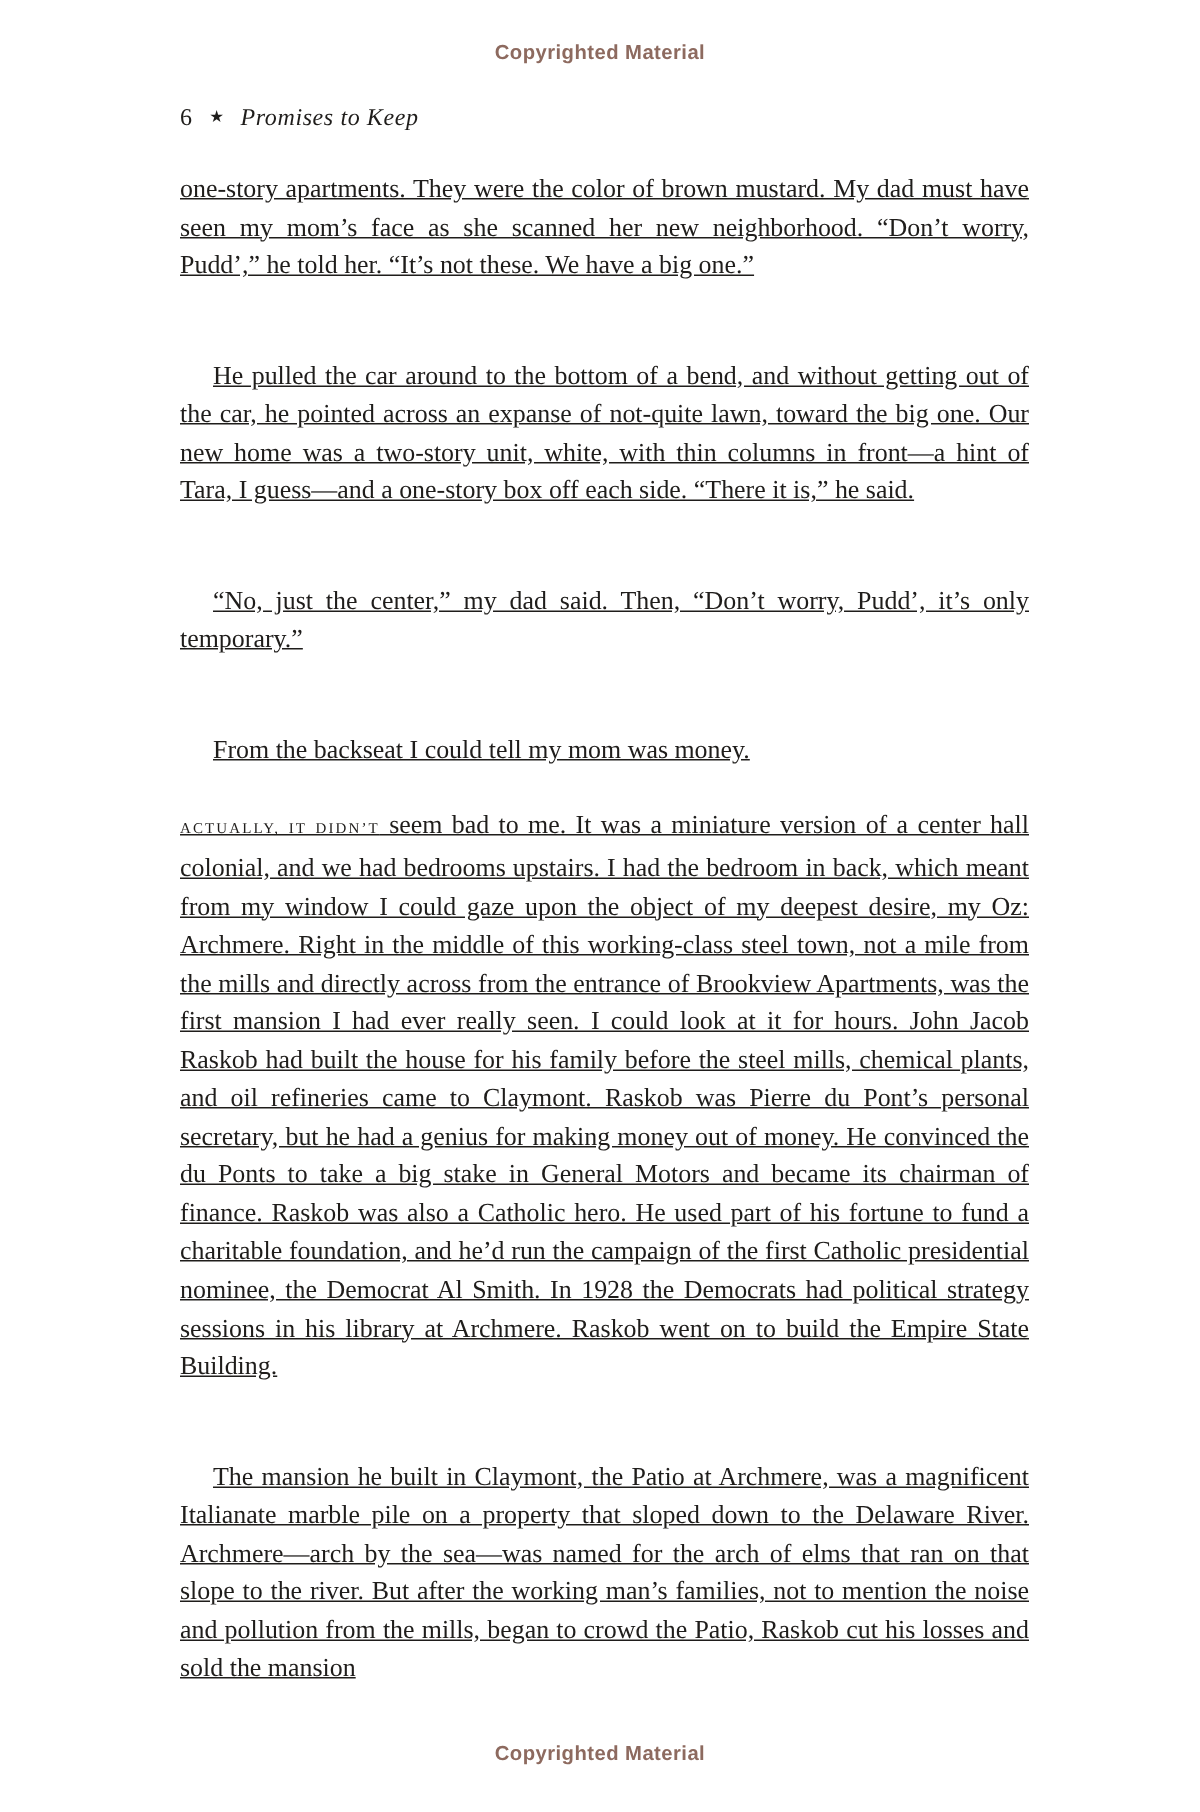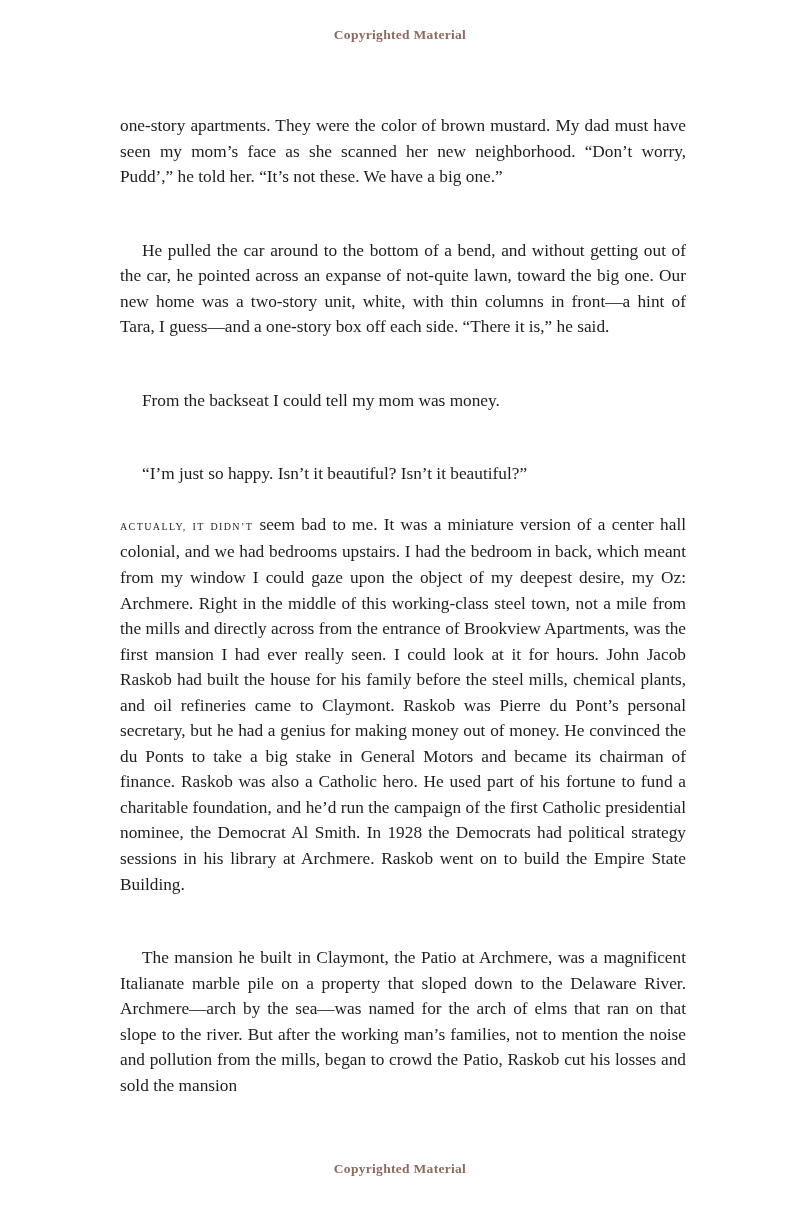--- a/index.html
+++ b/index.html
@@ -14,21 +14,21 @@
     background: #ffffff;
     overflow: hidden;
     font-family: "Liberation Serif", serif;
     color: #1f1d1b;
   }
   .notice {
     position: absolute;
     left: 0;
     width: 100%;
     text-align: center;
-    font-family: Liberation Serif, serif;
+    font-family: Liberation Sans, sans-serif;
     font-size: 13.5px;
     font-weight: bold;
     letter-spacing: 0.3px;
   }
   .notice-top { top: 27px; }
   .notice-bottom { top: 1161px; }
   .running-header {
     position: absolute;
     top: 70px;
     left: 120px;
@@ -48,44 +48,48 @@
   }
   .body-text {
     position: absolute;
     top: 113px;
     left: 120px;
     width: 566px;
     font-size: 17.3px;
     line-height: 25.55px;
     text-align: justify;
     color: #1f1d1b;
+    text-decoration: underline;
   }
   .body-text p {
     margin: 0;
     padding: 0;
   }
   .body-text p.indent { text-indent: 22px; margin-top: 48px; }
   .body-text p.section-start { margin-top: 25px; }
   .smallcaps {
     font-size: 10px;
     letter-spacing: 1.4px;
   }
 </style>
 </head>
 <body>
 
 <div class="page">
 
   <div class="notice notice-top" style="color: rgb(141, 106, 95);">Copyrighted Material</div>
 
+  <div class="running-header">
+    <span class="pagenum">6</span><span class="star">★</span><span class="book-title">Promises to Keep</span>
+  </div>
 
   <div class="body-text">
       <p>one-story apartments. They were the color of brown mustard. My dad must have seen my mom’s face as she scanned her new neighborhood. “Don’t worry, Pudd’,” he told her. “It’s not these. We have a big one.”</p>
       <p class="indent">He pulled the car around to the bottom of a bend, and without getting out of the car, he pointed across an expanse of not-quite lawn, toward the big one. Our new home was a two-story unit, white, with thin columns in front—a hint of Tara, I guess—and a one-story box off each side. “There it is,” he said.</p>
+      <p class="indent">“No, just the center,” my dad said. Then, “Don’t worry, Pudd’, it’s only temporary.”</p>
       <p class="indent">From the backseat I could tell my mom was money.</p>
-      <p class="indent">“I’m just so happy. Isn’t it beautiful? Isn’t it beautiful?”</p>
       <p class="section-start"><span class="smallcaps">ACTUALLY, IT DIDN’T</span> seem bad to me. It was a miniature version of a center hall colonial, and we had bedrooms upstairs. I had the bedroom in back, which meant from my window I could gaze upon the object of my deepest desire, my Oz: Archmere. Right in the middle of this working-class steel town, not a mile from the mills and directly across from the entrance of Brookview Apartments, was the first mansion I had ever really seen. I could look at it for hours. John Jacob Raskob had built the house for his family before the steel mills, chemical plants, and oil refineries came to Claymont. Raskob was Pierre du Pont’s personal secretary, but he had a genius for making money out of money. He convinced the du Ponts to take a big stake in General Motors and became its chairman of finance. Raskob was also a Catholic hero. He used part of his fortune to fund a charitable foundation, and he’d run the campaign of the first Catholic presidential nominee, the Democrat Al Smith. In 1928 the Democrats had political strategy sessions in his library at Archmere. Raskob went on to build the Empire State Building.</p>
       <p class="indent">The mansion he built in Claymont, the Patio at Archmere, was a magnificent Italianate marble pile on a property that sloped down to the Delaware River. Archmere—arch by the sea—was named for the arch of elms that ran on that slope to the river. But after the working man’s families, not to mention the noise and pollution from the mills, began to crowd the Patio, Raskob cut his losses and sold the mansion</p>
     </div>
 
   <div class="notice notice-bottom" style="color: rgb(141, 106, 95);">Copyrighted Material</div>
 
 </div>
 
 </body></html>

